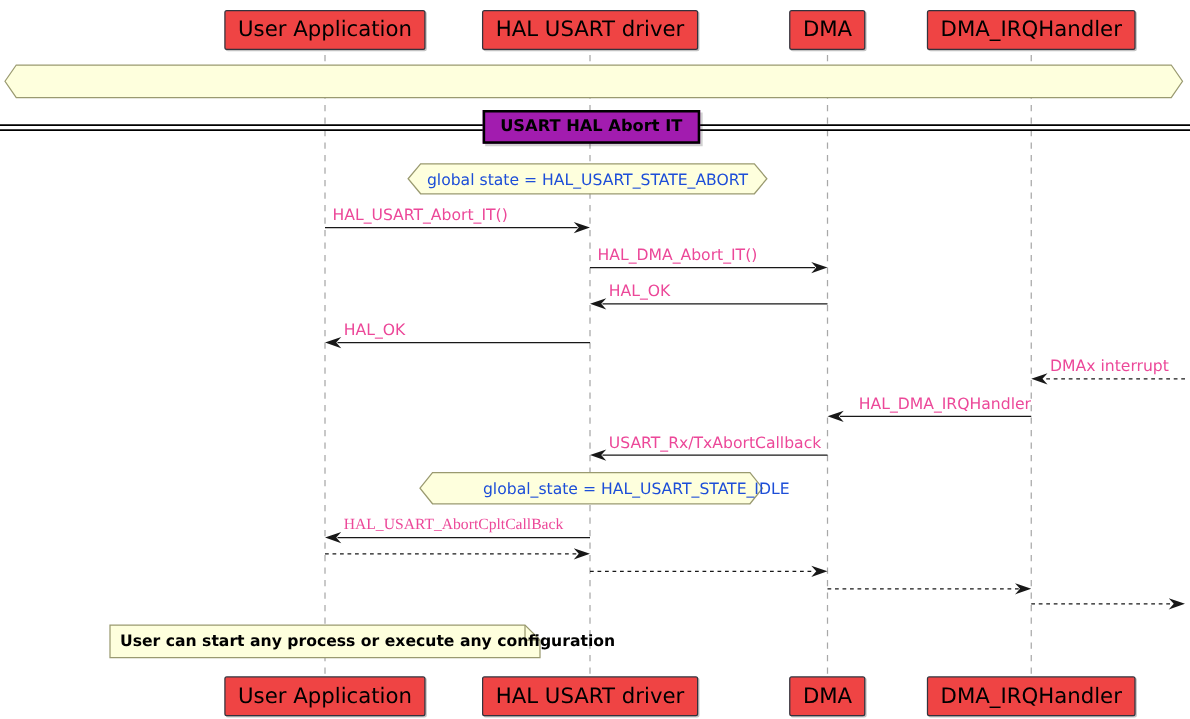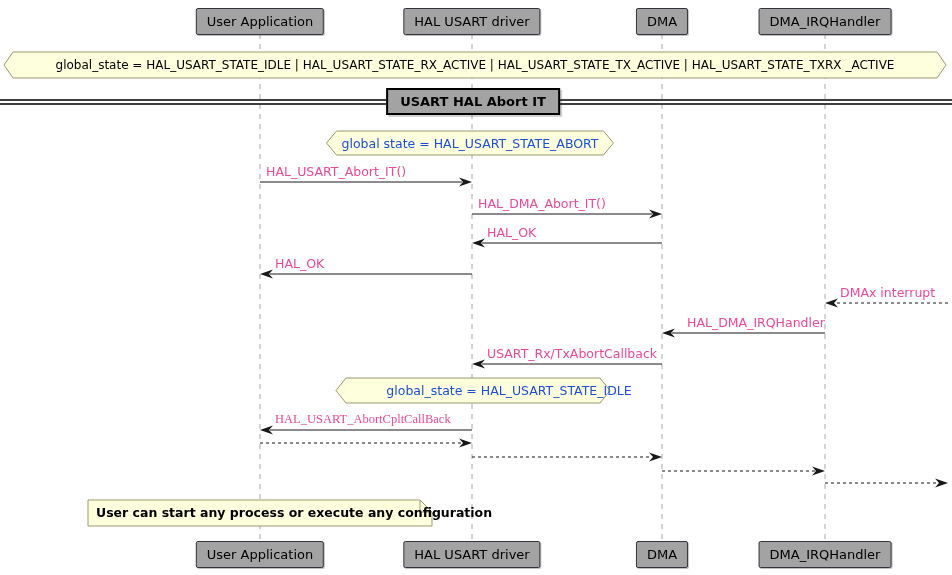--- a/index.html
+++ b/index.html
@@ -9,28 +9,28 @@
     overflow:hidden;
   }
   .stage svg{position:absolute;left:0;top:0;z-index:1;}
   .txt{position:absolute;z-index:2;white-space:nowrap;color:#000;}
   .banner{
     display:flex;align-items:center;justify-content:center;
     font-size:12px;letter-spacing:0;
   }
   .divider-box{
     position:absolute;z-index:3;transform:translateX(-50%);
-    background:#a3a3a3;border:2px solid #000;
+    background:#a21caf;border:2px solid #000;
     padding:4px 12px;font-size:13px;font-weight:bold;white-space:nowrap;
     box-shadow:2px 2px 0 rgba(0,0,0,0.18);
   }
   .participant{
     position:absolute;z-index:3;transform:translateX(-50%);
-    background:#a3a3a3;border:1px solid #33333d;
-    padding:5px 10px;font-size:13px;white-space:nowrap;
+    background:#ef4444;border:1px solid #33333d;
+    padding:5px 10px;font-size:17px;white-space:nowrap;
     box-shadow:1px 1px 0 rgba(120,120,120,0.45);
     border-radius:2px;
   }
   .msg-label{
     position:absolute;z-index:2;white-space:nowrap;
     font-size:12.5px;line-height:15px;height:15px;color:#ec4899;
   }
   .hex-label{
     position:absolute;z-index:2;white-space:nowrap;
     font-size:12.5px;line-height:15px;color:#1d4ed8;
@@ -74,21 +74,20 @@
       <polygon points="662,457 649,452.5 653,457 649,461.5" fill="#181818"></polygon>
       <line x1="662" y1="471" x2="815" y2="471" stroke="#181818" stroke-width="1" stroke-dasharray="3,3"></line>
       <polygon points="825,471 812,466.5 816,471 812,475.5" fill="#181818"></polygon>
       <line x1="825" y1="483" x2="938" y2="483" stroke="#181818" stroke-width="1" stroke-dasharray="3,3"></line>
       <polygon points="948,483 935,478.5 939,483 935,487.5" fill="#181818"></polygon>
       <polygon points="326.5,143 336.5,131 603.5,131 613.5,143 603.5,155 336.5,155" fill="#FEFFDD" stroke="#9A9A70" stroke-width="1"></polygon>
       <polygon points="336,390.5 346,378 600,378 610,390.5 600,403 346,403" fill="#FEFFDD" stroke="#9A9A70" stroke-width="1"></polygon>
       <polygon points="88,500 420,500 432,512 432,526 88,526" fill="#FEFFDD" stroke="#9A9A70" stroke-width="1"></polygon>
       <polyline points="420,500 420,512 432,512" fill="none" stroke="#9A9A70" stroke-width="1"></polyline>
     </svg>
-  <div class="txt banner" style="left: 4px; top: 52px; width: 942px; height: 26px;">global_state = HAL_USART_STATE_IDLE | HAL_USART_STATE_RX_ACTIVE | HAL_USART_STATE_TX_ACTIVE | HAL_USART_STATE_TXRX _ACTIVE</div>
   <div class="divider-box" style="left: 473px; top: 88px;">
     <span>USART HAL Abort IT</span>
   </div>
   <div class="txt footnote" style="left: 96px; top: 505px;">User can start any process or execute any configuration</div>
 <div class="msg-label" style="left: 266px; top: 164px;">HAL_USART_Abort_IT()</div>
     <div class="msg-label" style="left: 478px; top: 196px;">HAL_DMA_Abort_IT()</div>
     <div class="msg-label" style="left: 487px; top: 225px;">HAL_OK</div>
     <div class="msg-label" style="left: 275px; top: 256px;">HAL_OK</div>
     <div class="msg-label" style="left: 840px; top: 285px;">DMAx interrupt</div>
     <div class="msg-label" style="left: 650px; top: 315px; margin-left: 37px;">HAL_DMA_IRQHandler</div>

